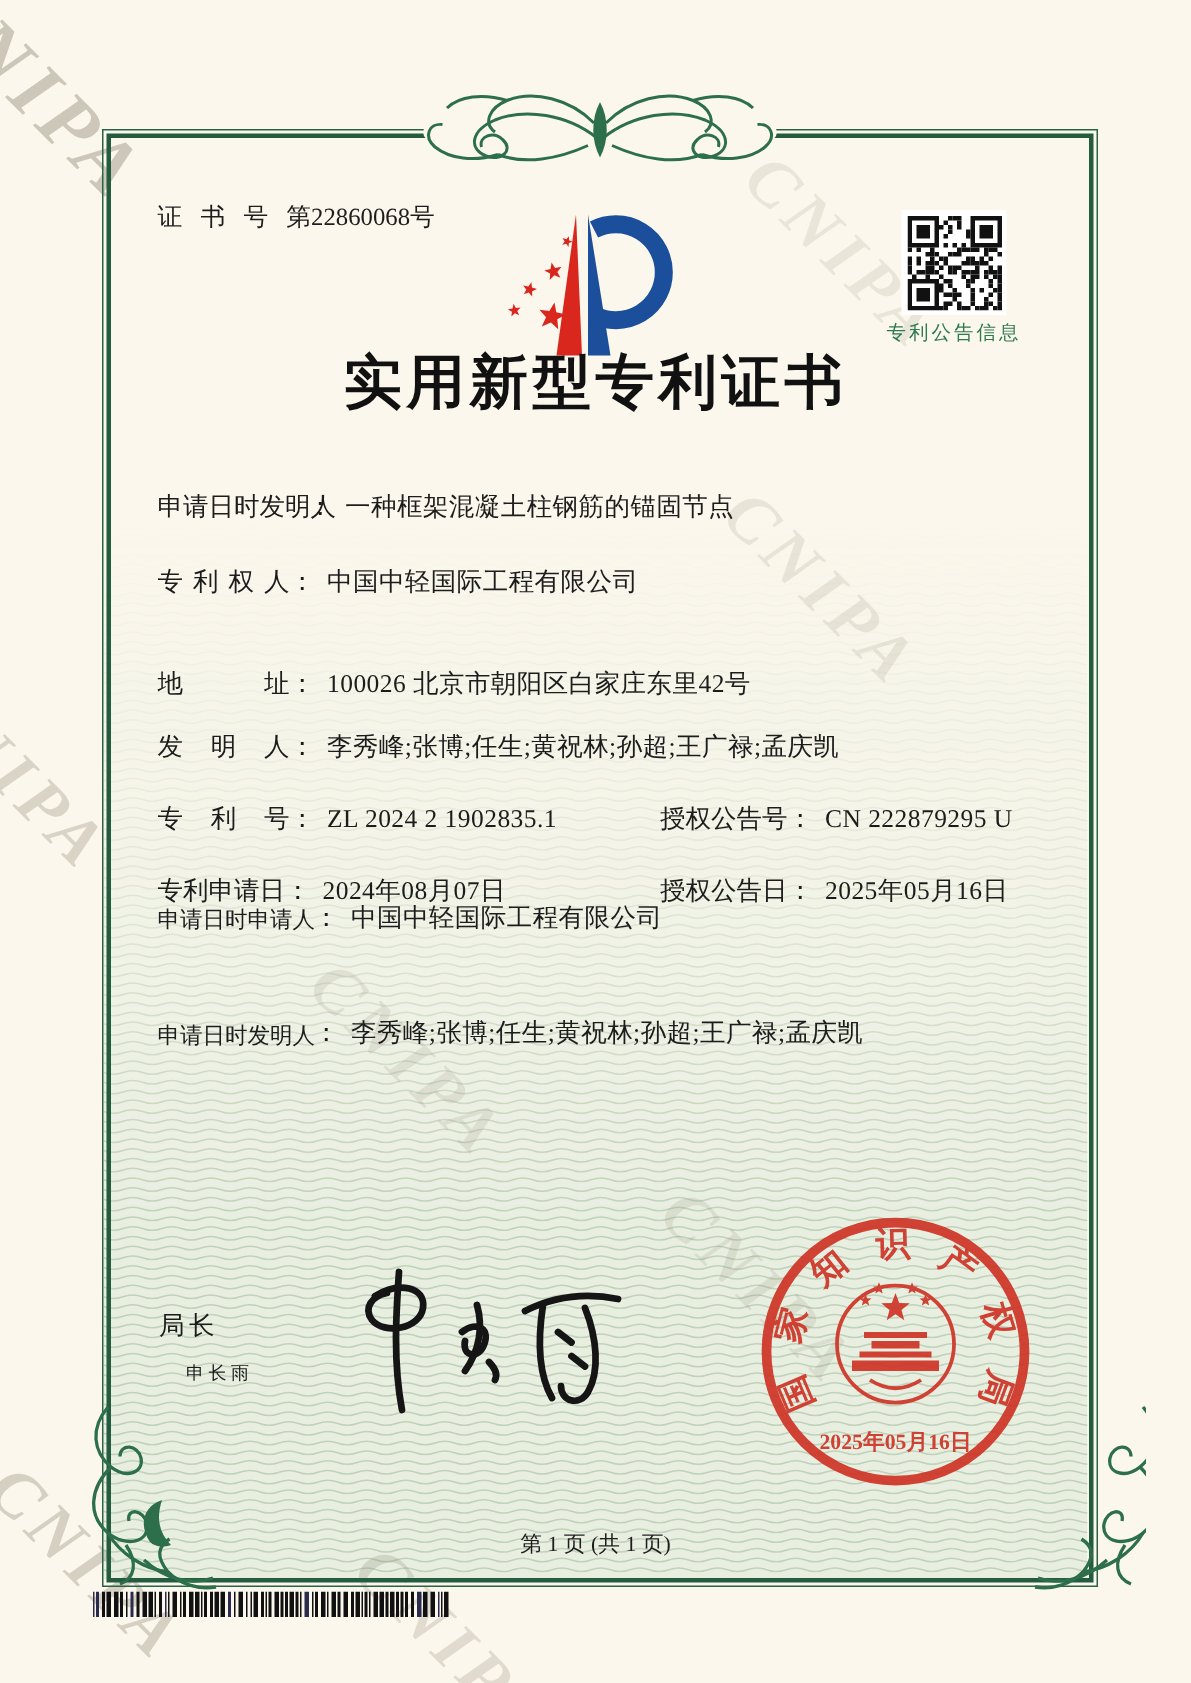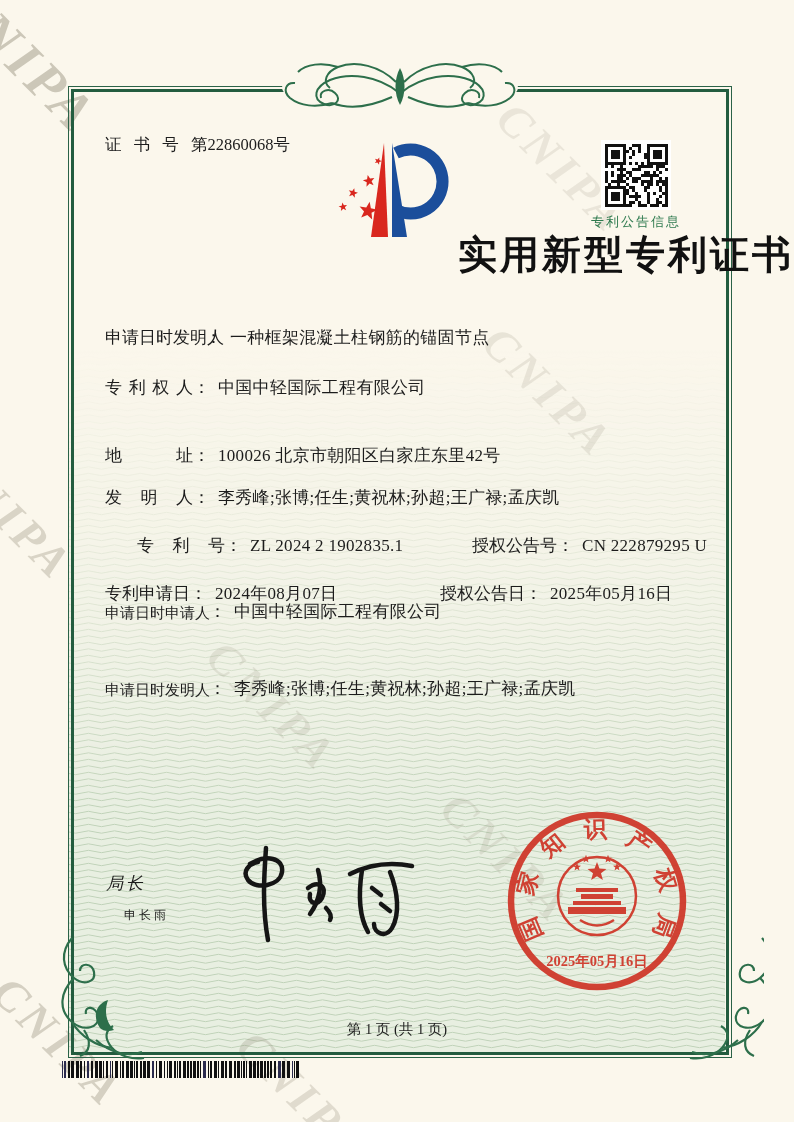--- a/index.html
+++ b/index.html
@@ -28,49 +28,49 @@
   .ornament{position:absolute;z-index:3;pointer-events:none;}
 
   
   .cert-no{position:absolute;left:105px;top:134px;z-index:4;font-size:16.5px;color:#1d1d1d;}
   .cert-no .lbl{letter-spacing:4px;margin-right:4px;}
   .logo{position:absolute;left:320px;top:130px;z-index:4;}
   .qr-box{position:absolute;left:601px;top:140px;width:70px;height:70px;background:#fff;z-index:4;
           display:flex;align-items:center;justify-content:center;}
   .qr-caption{position:absolute;left:571px;top:213px;width:130px;text-align:center;z-index:4;
           color:#2e7a4e;font-size:13px;letter-spacing:2px;font-family:"Liberation Serif",serif;}
-  .title{position:absolute;left:0;top:228px;width:100%;text-align:right;z-index:4;
+  .title{position:absolute;left:0;top:228px;width:100%;text-align:center;z-index:4;
          font-size:39px;font-weight:bold;letter-spacing:3px;color:#111;}
 
   
   .row{position:absolute;left:105px;width:630px;z-index:4;font-size:17px;color:#1c1c1c;white-space:nowrap;}
   .row .label{display:inline-block;text-align:justify;text-align-last:justify;vertical-align:bottom;}
   .label.w5{width:88px;}
   .label.w6{width:100px;}
   .label.w7{width:104px;font-size:15px;text-align-last:justify;}
   .row .colon{margin-right:8px;}
   .row .val{letter-spacing:.3px;}
   .col-r{position:absolute;left:335px;top:0;}
   .r-name{top:326px;}
   .r-patentee{top:376px;}
   .r-address{top:444px;}
   .r-inventors{top:486px;}
-  .r-nums{top:534px;margin-left:32px;}
+  .r-nums{top:534px;}
   .r-dates{top:582px;}
   .r-app7{top:600px;}
   .r-inv7{top:677px;}
 
   
   .decl{position:absolute;left:92px;top:748px;width:616px;z-index:4;
         font-style:italic;font-size:15.5px;line-height:31px;color:#222;
         text-align:justify;text-indent:2em;font-family:"Liberation Serif",serif;}
 
   
   .commissioner{position:absolute;left:106px;top:872px;z-index:4;
-        font-family:"Liberation Sans",sans-serif;font-size:17px;letter-spacing:3px;color:#1b1b1b;font-style:italic;}
+        font-family:"Liberation Sans",sans-serif;font-size:17px;letter-spacing:3px;color:#1b1b1b;}
   .commissioner-name{position:absolute;left:124px;top:907px;z-index:4;
         font-family:"Liberation Sans",sans-serif;font-size:12px;letter-spacing:3px;color:#1b1b1b;}
   .signature{position:absolute;left:222px;top:836px;z-index:5;}
   .seal{position:absolute;left:502px;top:806px;z-index:5;opacity:.93;}
 
   
   .pageno{position:absolute;left:0;top:1020px;width:100%;text-align:center;z-index:4;
           font-size:14.5px;color:#1d1d1d;}
   .barcode{position:absolute;left:62px;top:1061px;z-index:4;}
 </style>

